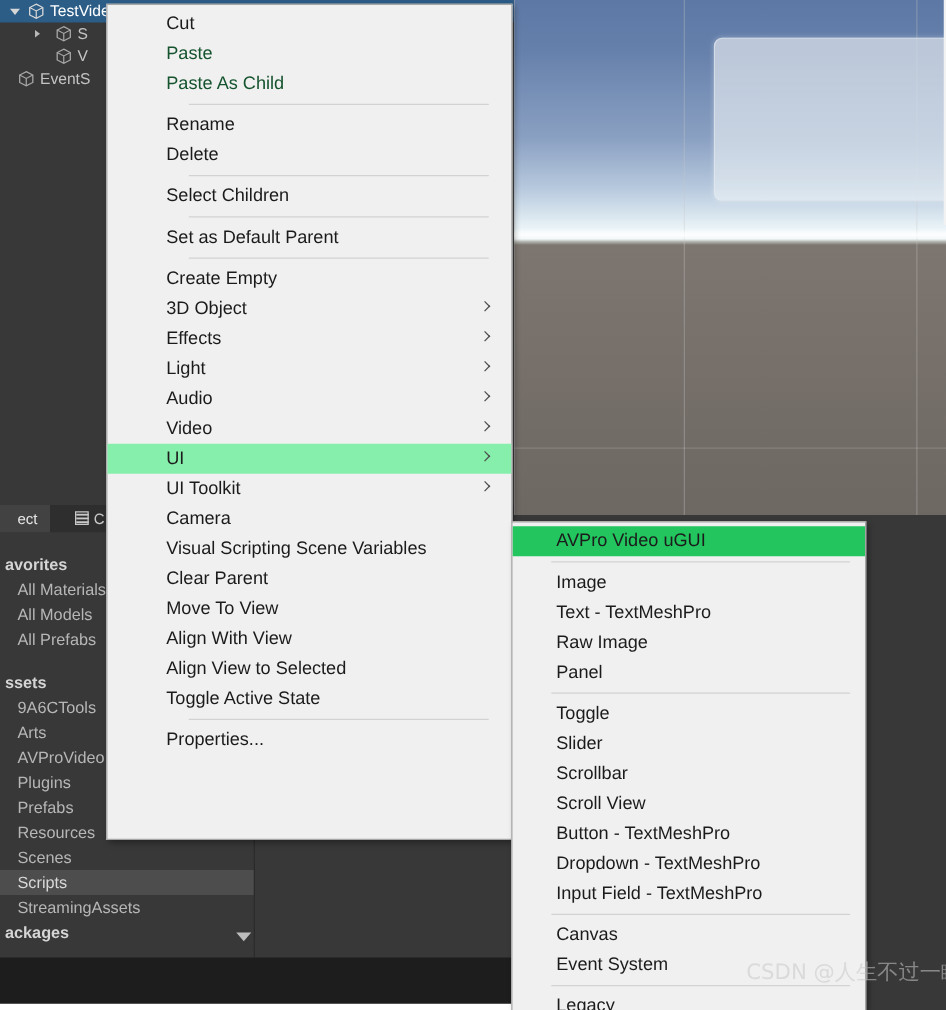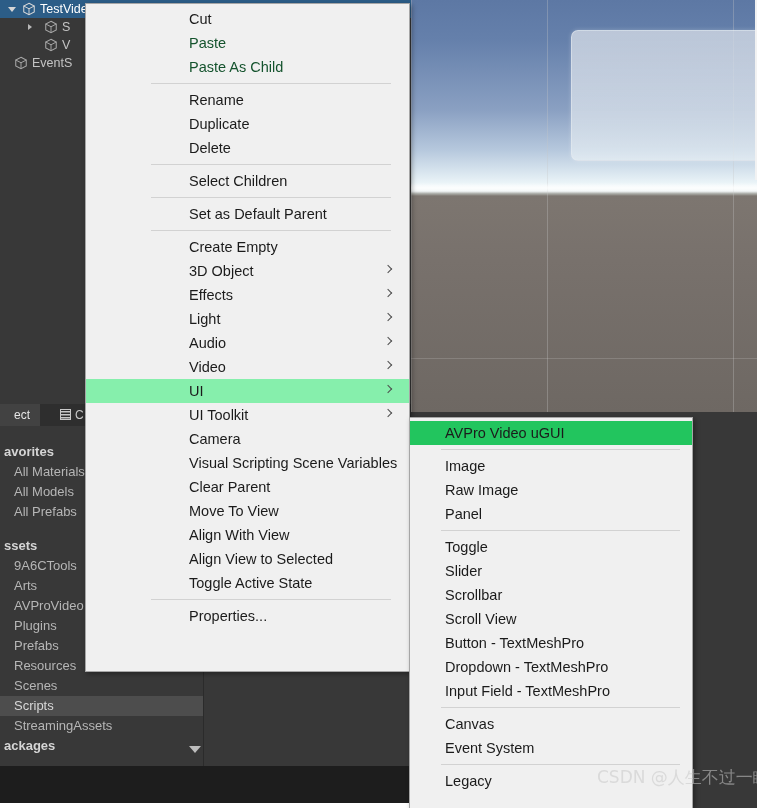--- a/index.html
+++ b/index.html
@@ -182,21 +182,21 @@
     left: 85px; top: 3px; width: 325px; height: 669px;
     background: #f0f0f0;
     border: 1px solid #a6a6a6;
     box-shadow: 2px 2px 5px rgba(0,0,0,0.35);
     padding: 3px 0;
     z-index: 50;
   }
   .ctx-item {
     position: relative;
     height: 24px; line-height: 24px;
-    padding-left: 103px; padding-right: 28px;
+    padding-left: 47px; padding-right: 28px;
     font-size: 14.5px; color: #1b1b1b;
     white-space: nowrap;
   }
   .ctx-item.disabled { color: #14532d; }
   .ctx-item.highlight { background: #86efac; }
   .ctx-sep {
     height: 1px; margin: 4px 18px 4px 65px; background: #d2d2d2;
   }
   .ctx-arrow {
     position: absolute; right: 18px; top: 7px;
@@ -339,21 +339,20 @@
     <div class="project-bottom-bar"></div>
     <div class="project-bottom-strip"></div>
   </div>
 
   <div class="ctx-menu">
     <div class="ctx-item"><span>Cut</span></div>
     <div class="ctx-item disabled"><span>Paste</span></div>
     <div class="ctx-item disabled"><span>Paste As Child</span></div>
     <div class="ctx-sep"></div>
     <div class="ctx-item"><span>Rename</span></div>
-    <div class="ctx-item"><span>Duplicate</span></div>
     <div class="ctx-item"><span>Delete</span></div>
     <div class="ctx-sep"></div>
     <div class="ctx-item"><span>Select Children</span></div>
     <div class="ctx-sep"></div>
     <div class="ctx-item"><span>Set as Default Parent</span></div>
     <div class="ctx-sep"></div>
     <div class="ctx-item"><span>Create Empty</span></div>
     <div class="ctx-item"><span>3D Object</span><span class="ctx-arrow"></span></div>
     <div class="ctx-item"><span>Effects</span><span class="ctx-arrow"></span></div>
     <div class="ctx-item"><span>Light</span><span class="ctx-arrow"></span></div>
@@ -369,20 +368,21 @@
     <div class="ctx-item"><span>Align View to Selected</span></div>
     <div class="ctx-item"><span>Toggle Active State</span></div>
     <div class="ctx-sep"></div>
     <div class="ctx-item"><span>Properties...</span></div>
   </div>
 
   <div class="ctx-submenu">
     <div class="sub-item highlight"><span>AVPro Video uGUI</span></div>
     <div class="sub-sep"></div>
     <div class="sub-item"><span>Image</span></div>
+    <div class="sub-item"><span>Text - TextMeshPro</span></div>
     <div class="sub-item"><span>Raw Image</span></div>
     <div class="sub-item"><span>Panel</span></div>
     <div class="sub-sep"></div>
     <div class="sub-item"><span>Toggle</span></div>
     <div class="sub-item"><span>Slider</span></div>
     <div class="sub-item"><span>Scrollbar</span></div>
     <div class="sub-item"><span>Scroll View</span></div>
     <div class="sub-item"><span>Button - TextMeshPro</span></div>
     <div class="sub-item"><span>Dropdown - TextMeshPro</span></div>
     <div class="sub-item"><span>Input Field - TextMeshPro</span></div>

